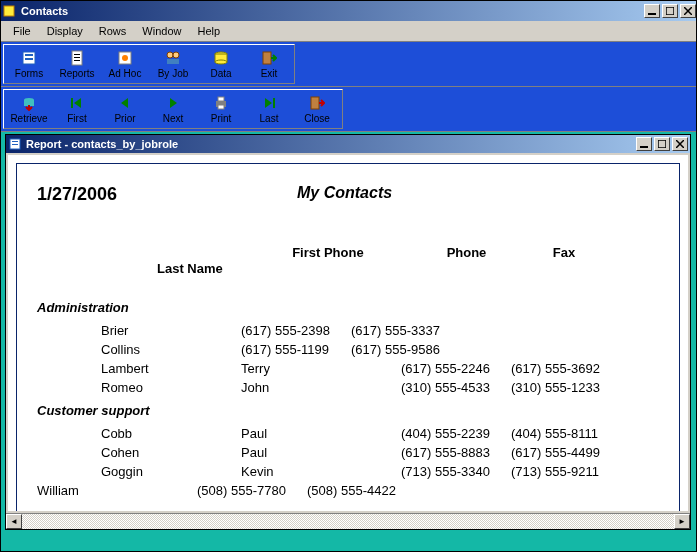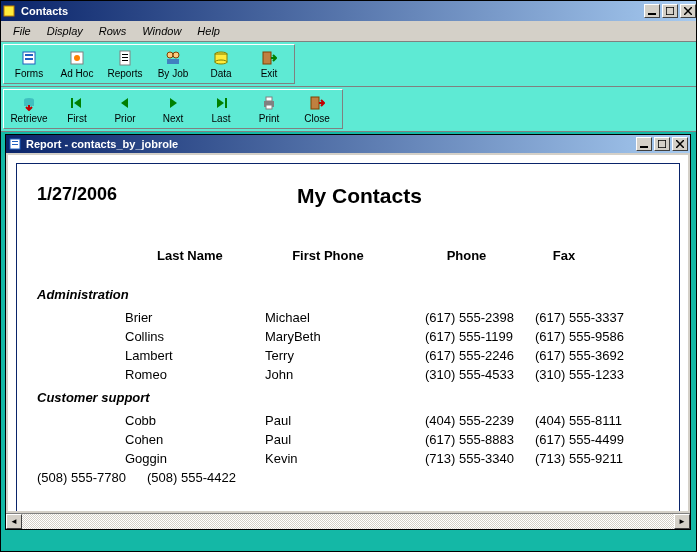--- a/index.html
+++ b/index.html
@@ -34,24 +34,23 @@
 }
 .menubar {
   background: #d4d0c8;
   display: flex;
   padding: 2px 4px;
   border-bottom: 1px solid #808080;
 }
 .menu-item {
   padding: 2px 8px;
   cursor: default;
-  font-style: italic;
 }
 .toolbar {
-  background: #5eead4;
+  background: #1d4ed8;
   display:flex;
   border-bottom: 1px solid #808080;
   padding: 2px;
 }
 .toolbar-group {
   display:flex;
   border: 1px solid #808080;
   border-top-color:#fff; border-left-color:#fff;
   padding:1px;
   margin-right:2px;
@@ -102,29 +101,29 @@
 .report-inner {
   border:1px solid #0a246a;
   margin:8px;
   height:600px;
   padding: 20px 20px;
   font-family: Arial, sans-serif;
   color:#000;
 }
 .report-header { display:flex; margin-bottom:40px; }
 .report-date { font-size:18px; font-weight:bold; width:260px; }
-.report-title { font-size:21px; font-weight:bold; }
+.report-title { font-size:16px; font-weight:bold;font-style:italic; }
 .col-headers { display:flex; font-weight:bold; font-size:13px; margin-bottom:24px; }
-.col-last { width:140px; margin-left:120px; }
+.col-last { width:140px; margin-left:120px;margin-top:16px; }
 .col-first { width:160px; }
 .col-phone { width:110px; }
 .col-fax { width:110px; }
 .group-title { font-style:italic; font-weight:bold; font-size:13px; margin: 8px 0; }
 .row { display:flex; font-size:13px; margin-bottom:4px; }
-.row .c-last { width:140px; margin-left:88px; }
+.row .c-last { width:140px; margin-left:64px; }
 .row .c-first { width:160px; }
 .row .c-phone { width:110px; }
 .row .c-fax { width:110px; }
 .hscrollbar {
   height:16px;
   background:#d4d0c8;
   display:flex;
   border-top:1px solid #808080;
 }
 .sbtn { width:16px; height:15px; background:#d4d0c8; border:1px solid #fff; border-right-color:#404040; border-bottom-color:#404040; display:flex;align-items:center;justify-content:center; font-size:8px;}
@@ -186,40 +185,40 @@
             <rect x="2" y="2" width="12" height="12" fill="#fff" stroke="#2060c0"></rect>
             <rect x="4" y="4" width="8" height="2" fill="#2060c0"></rect>
             <rect x="4" y="8" width="8" height="2" fill="#2060c0"></rect>
           </svg>
         </span>
       <span>Forms</span>
     </div>
     <div class="tool-btn">
       <span class="ticon">
           <svg width="16" height="16">
-            <rect x="2" y="2" width="12" height="12" fill="#fff" stroke="#808080"></rect>
-            <circle cx="8" cy="8" r="3" fill="#ff8000"></circle>
-          </svg>
-        </span>
-      <span>Ad Hoc</span>
-    </div>
-    <div class="tool-btn">
-      <span class="ticon">
-          <svg width="16" height="16">
             <rect x="3" y="1" width="10" height="14" fill="#fff" stroke="#808080"></rect>
             <rect x="5" y="4" width="6" height="1" fill="#000"></rect>
             <rect x="5" y="7" width="6" height="1" fill="#000"></rect>
             <rect x="5" y="10" width="6" height="1" fill="#000"></rect>
           </svg>
         </span>
       <span>Reports</span>
     </div>
     <div class="tool-btn">
       <span class="ticon">
           <svg width="16" height="16">
+            <rect x="2" y="2" width="12" height="12" fill="#fff" stroke="#808080"></rect>
+            <circle cx="8" cy="8" r="3" fill="#ff8000"></circle>
+          </svg>
+        </span>
+      <span>Ad Hoc</span>
+    </div>
+    <div class="tool-btn">
+      <span class="ticon">
+          <svg width="16" height="16">
             <circle cx="5" cy="5" r="3" fill="#ffcc80" stroke="#804000"></circle>
             <circle cx="11" cy="5" r="3" fill="#ffcc80" stroke="#804000"></circle>
             <rect x="2" y="9" width="12" height="5" fill="#4080c0"></rect>
           </svg>
         </span>
       <span>By Job</span>
     </div>
     <div class="tool-btn">
       <span class="ticon">
           <svg width="16" height="16">
@@ -275,35 +274,35 @@
       <span class="ticon">
           <svg width="16" height="16">
             <polygon points="5,3 12,8 5,13" fill="#008000"></polygon>
           </svg>
         </span>
       <span>Next</span>
     </div>
     <div class="tool-btn">
       <span class="ticon">
           <svg width="16" height="16">
-            <polygon points="4,3 11,8 4,13" fill="#008000"></polygon>
-            <rect x="12" y="3" width="2" height="10" fill="#008000"></rect>
-          </svg>
-        </span>
-      <span>Last</span>
-    </div>
-    <div class="tool-btn">
-      <span class="ticon">
-          <svg width="16" height="16">
             <rect x="3" y="6" width="10" height="6" fill="#808080"></rect>
             <rect x="5" y="2" width="6" height="4" fill="#fff" stroke="#808080"></rect>
             <rect x="5" y="10" width="6" height="4" fill="#fff" stroke="#808080"></rect>
           </svg>
         </span>
       <span>Print</span>
+    </div>
+    <div class="tool-btn">
+      <span class="ticon">
+          <svg width="16" height="16">
+            <polygon points="4,3 11,8 4,13" fill="#008000"></polygon>
+            <rect x="12" y="3" width="2" height="10" fill="#008000"></rect>
+          </svg>
+        </span>
+      <span>Last</span>
     </div>
     <div class="tool-btn">
       <span class="ticon">
           <svg width="16" height="16">
             <rect x="2" y="2" width="8" height="12" fill="#c08040" stroke="#804000"></rect>
             <path d="M10 8 L15 8 M12 5 L15 8 L12 11" stroke="#c00000" stroke-width="2" fill="none"></path>
           </svg>
         </span>
       <span>Close</span>
     </div>
@@ -349,27 +348,25 @@
         <div class="col-headers">
           <div class="col-last">Last Name</div>
           <div class="col-first">First Phone</div>
           <div class="col-phone">Phone</div>
           <div class="col-fax">Fax</div>
         </div>
         <div id="report-groups">
             <div class="group-title">Administration</div>
             <div class="row">
               <div class="c-last">Brier</div>
-              <div class="c-first">Michael</div>
               <div class="c-phone">(617) 555-2398</div>
               <div class="c-fax">(617) 555-3337</div>
             </div>
             <div class="row">
               <div class="c-last">Collins</div>
-              <div class="c-first">MaryBeth</div>
               <div class="c-phone">(617) 555-1199</div>
               <div class="c-fax">(617) 555-9586</div>
             </div>
             <div class="row">
               <div class="c-last">Lambert</div>
               <div class="c-first">Terry</div>
               <div class="c-phone">(617) 555-2246</div>
               <div class="c-fax">(617) 555-3692</div>
             </div>
             <div class="row">
@@ -391,20 +388,21 @@
               <div class="c-phone">(617) 555-8883</div>
               <div class="c-fax">(617) 555-4499</div>
             </div>
             <div class="row">
               <div class="c-last">Goggin</div>
               <div class="c-first">Kevin</div>
               <div class="c-phone">(713) 555-3340</div>
               <div class="c-fax">(713) 555-9211</div>
             </div>
             <div class="row">
+              <div class="c-first">William</div>
               <div class="c-phone">(508) 555-7780</div>
               <div class="c-fax">(508) 555-4422</div>
             </div>
           </div>
       </div>
     </div>
     <div class="hscrollbar">
       <div class="sbtn">◄</div>
       <div class="strack"></div>
       <div class="sbtn">►</div>

